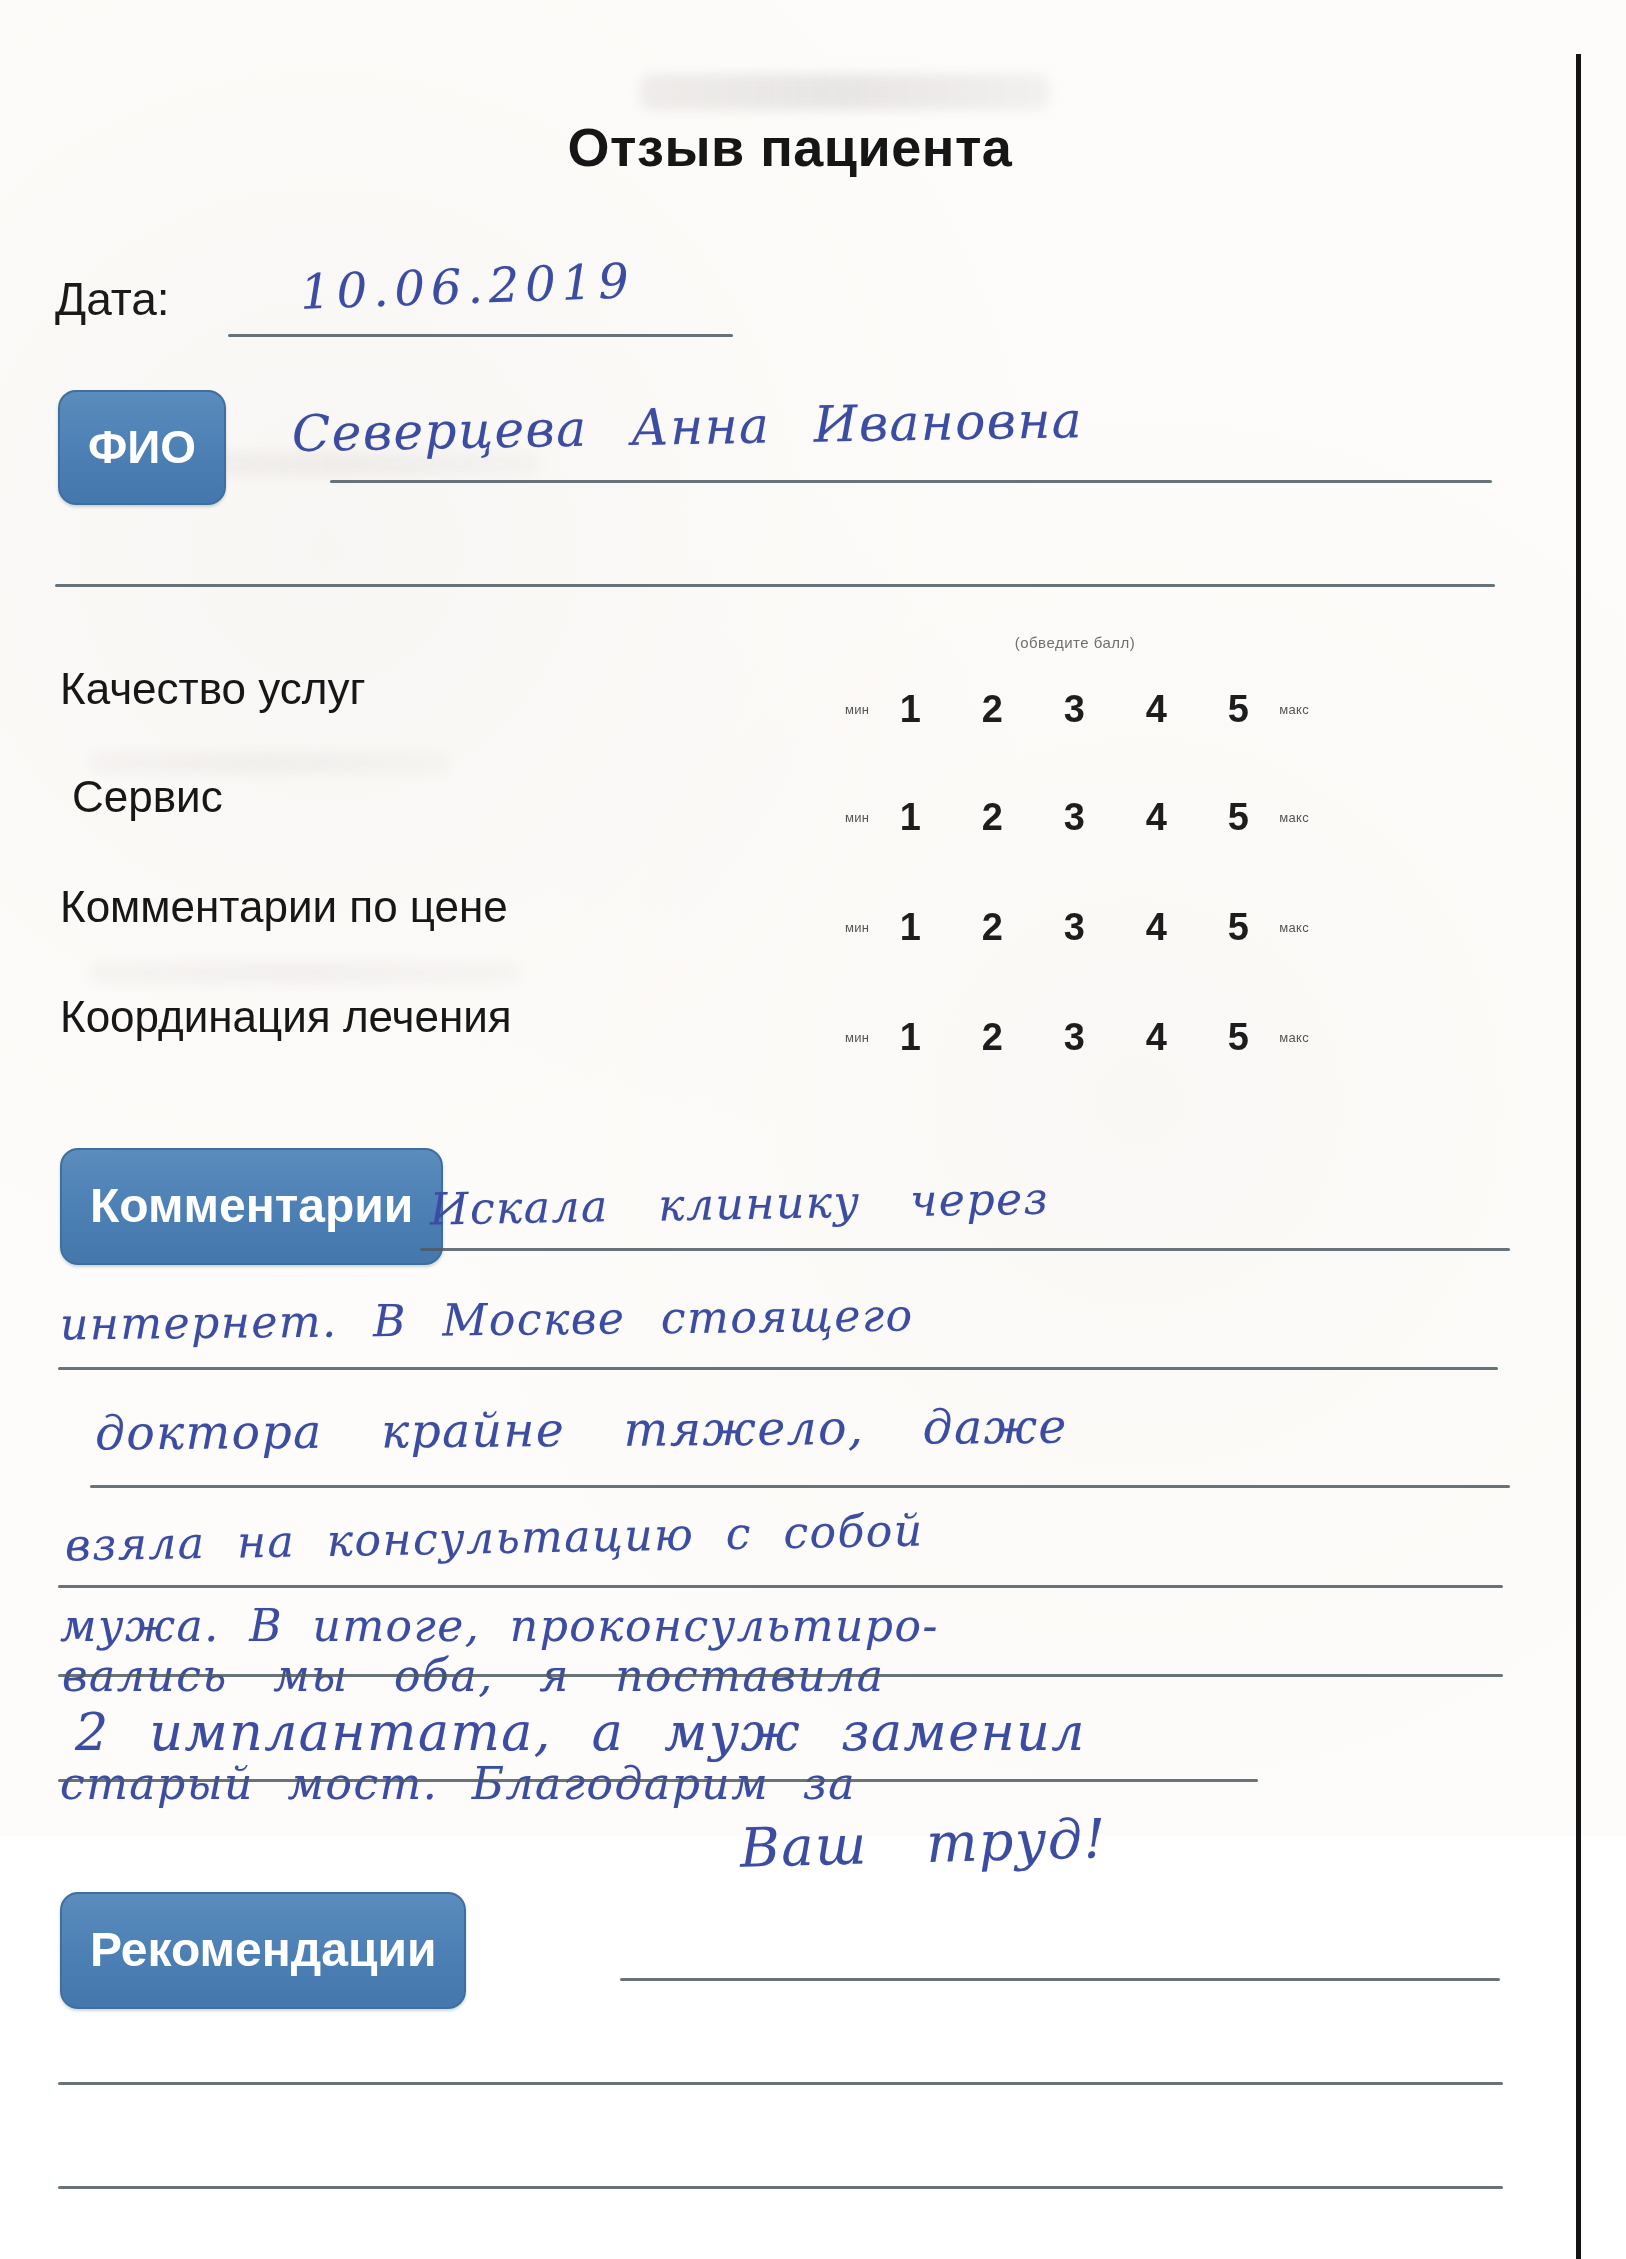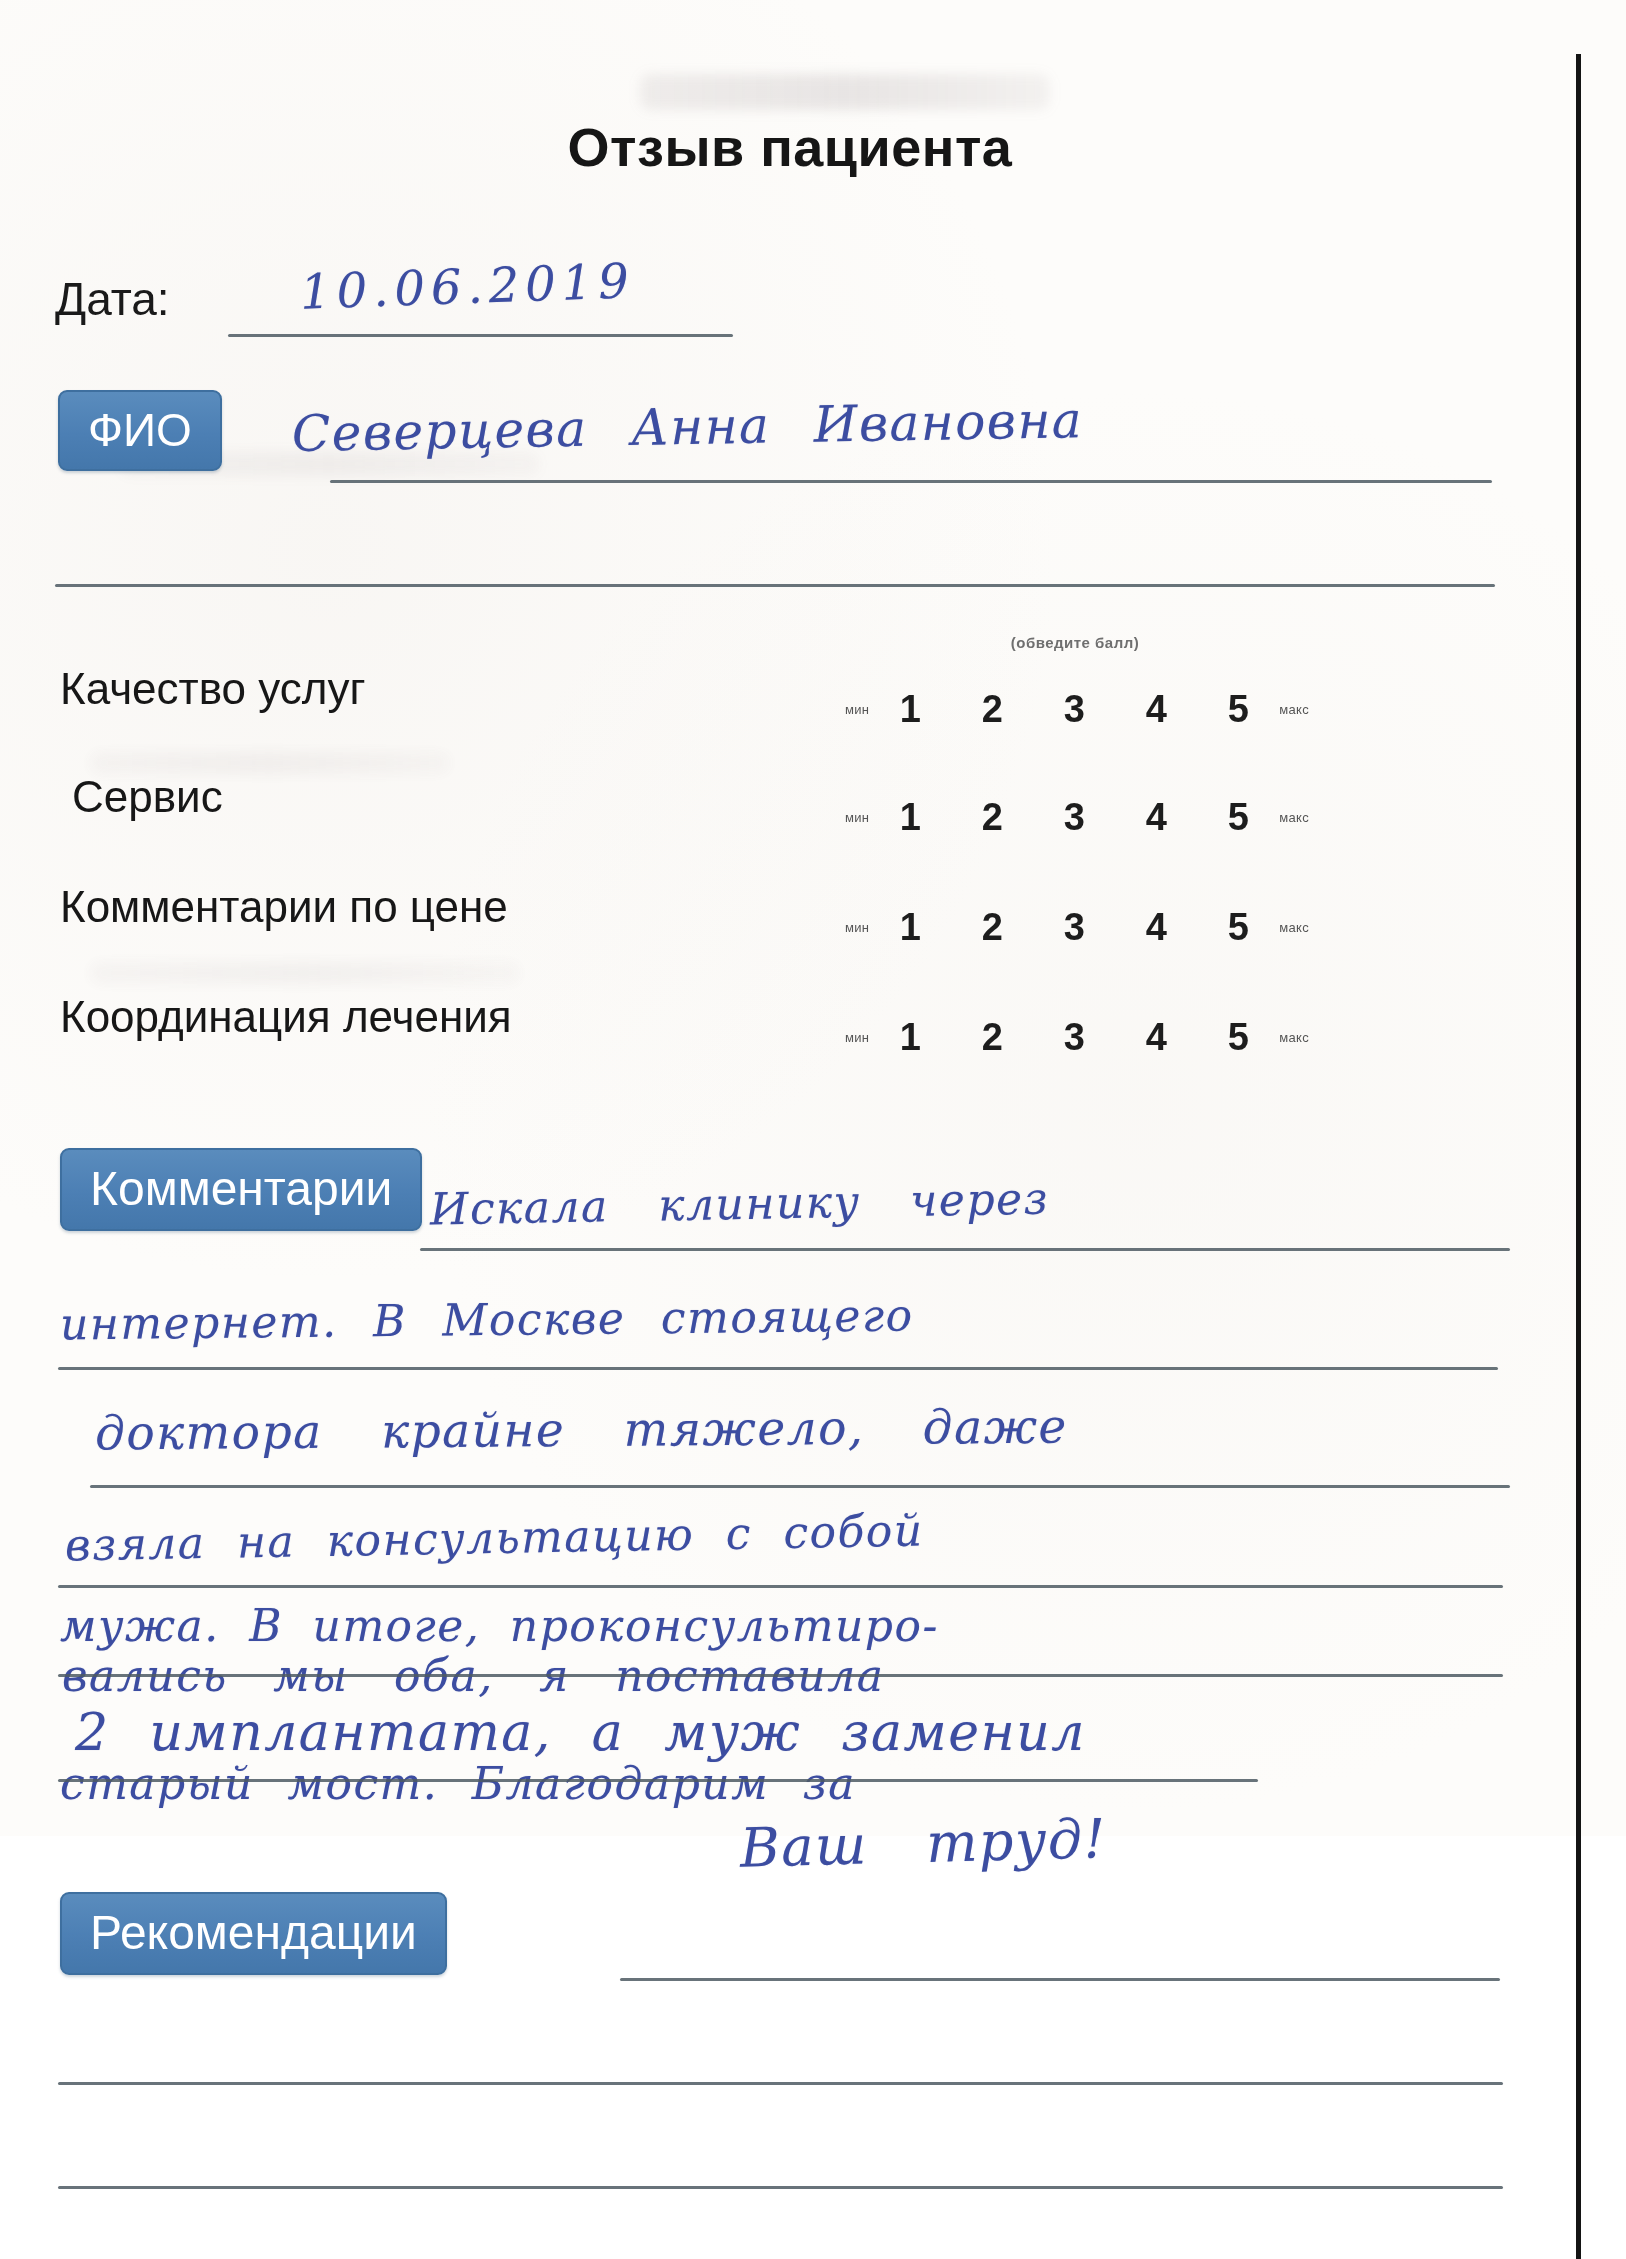--- a/index.html
+++ b/index.html
@@ -18,38 +18,38 @@
   }
   .title{
     position:absolute;left:0;top:116px;width:1580px;
     text-align:center;font-size:54px;font-weight:700;color:#161616;
     letter-spacing:.5px;
   }
   .print-label{position:absolute;color:#1a1a1a;font-weight:400;}
   .badge{
     position:absolute;
     background:linear-gradient(180deg,#5a8cbd 0%,#4c7fb4 55%,#4477ab 100%);
-    border:2px solid #3e6f9f;border-radius:9px;
-    color:#ffffff;font-weight:400;
-    padding:13px 28px;font-size:48px;line-height:1.1;
+    border:2px solid #3e6f9f;border-radius:18px;
+    color:#ffffff;font-weight:700;
+    padding:30px 28px;font-size:48px;line-height:1.1;
     box-shadow:0 2px 3px rgba(60,90,120,.25);
     white-space:nowrap;
   }
   .hw{
     position:absolute;
     font-family:"DejaVu Serif",serif;font-style:italic;
     color:#3c4da1;letter-spacing:1.5px;white-space:nowrap;
     text-shadow:0 0 1px rgba(60,77,161,.35);
   }
   .rule{
     position:absolute;height:3px;background:#4e5a63;opacity:.85;border-radius:2px;
   }
   .hint{
     position:absolute;left:960px;top:634px;width:230px;text-align:center;
-    font-size:15px;color:#6f6f6f;letter-spacing:.5px;font-weight:bold;
+    font-size:15px;color:#6f6f6f;letter-spacing:.5px;
   }
   .rating-label{position:absolute;left:60px;font-size:44px;color:#171717;white-space:nowrap;text-align:center;}
   .scale{position:absolute;left:845px;display:flex;align-items:center;}
   .scale .num{
     width:82px;text-align:center;font-size:38px;font-weight:700;color:#1d1d1d;
     font-family:"Liberation Sans",sans-serif;
   }
   .scale .mm{font-size:13px;color:#555;letter-spacing:.3px;}
   .vline{position:absolute;left:1576px;top:54px;width:5px;height:2205px;background:#141414;}
   .smudge{position:absolute;filter:blur(6px);border-radius:10px;

